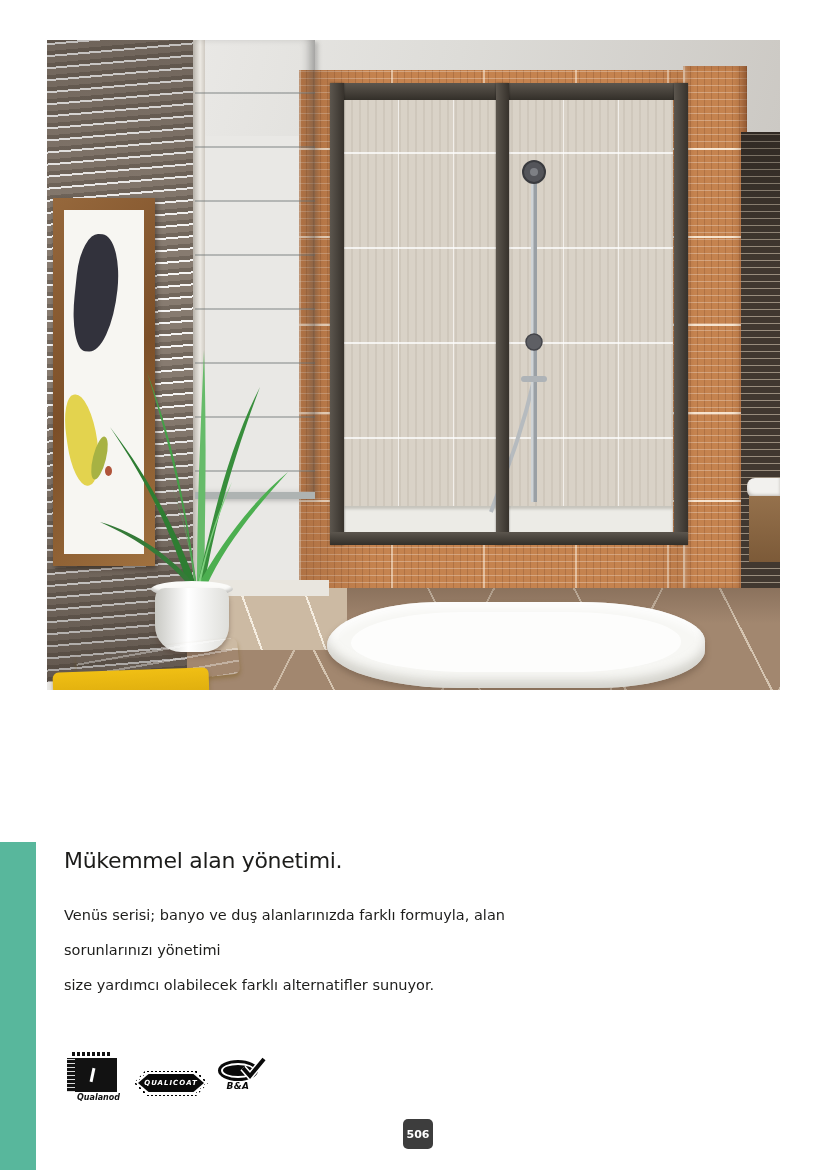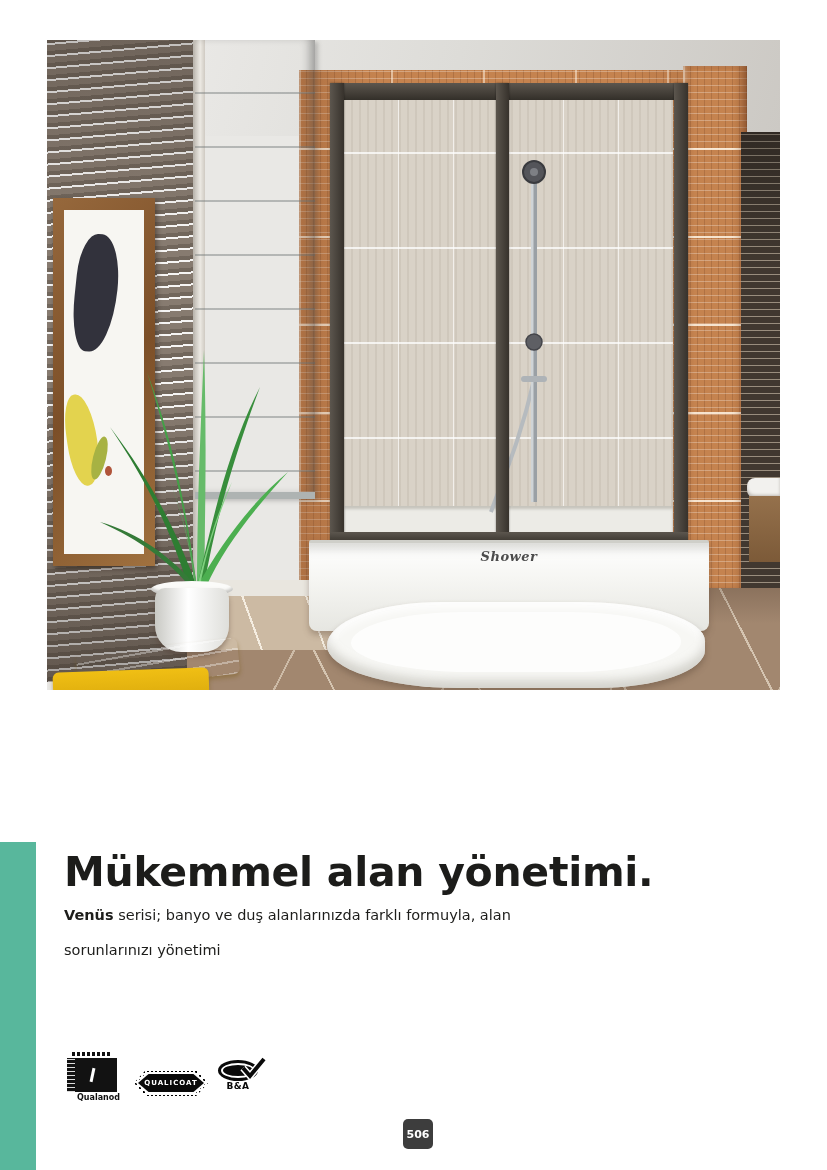--- a/index.html
+++ b/index.html
@@ -112,29 +112,29 @@
 
   
   .ph-towel1{left:30px;top:606px;width:162px;height:36px;background:linear-gradient(180deg,#f6ca1d,#e8b70f);
     border-radius:6px;transform:rotate(-6deg);box-shadow:0 3px 4px rgba(120,90,20,.4);
     background-image:repeating-linear-gradient(-4deg,rgba(255,255,255,.35) 0 2px,rgba(255,255,255,0) 2px 12px);}
   .ph-towel2{left:6px;top:630px;width:156px;height:32px;background:linear-gradient(180deg,#f0bf14,#daa90c);
     border-radius:6px;transform:rotate(-2deg);box-shadow:0 3px 4px rgba(120,90,20,.45);}
 
   
   .accent-bar{position:absolute;left:0;top:842px;width:36px;height:328px;background:#58b79c;}
-  .heading{position:absolute;left:64px;top:848px;margin:0;font-size:41px;font-weight:700;
+  .heading{position:absolute;left:64px;top:848px;margin:0;font-size:22px;font-weight:400;
     letter-spacing:-.3px;color:#1c1c1a;}
   .body-text{position:absolute;left:64px;top:898px;margin:0;width:520px;font-size:14.5px;
     line-height:35px;color:#1d1d1b;}
-  .body-text strong{font-weight:bold;margin-top:39px;}
+  .body-text strong{font-weight:normal;margin-top:39px;}
 
   
   .certs{position:absolute;left:64px;top:1052px;width:240px;height:56px;}
-  .cert{position:absolute;}
+  .cert{position:absolute;font-style:italic;}
   .cert-qualanod{left:0;top:0;width:56px;text-align:right;}
   .qa-micro{margin:0 auto;width:40px;height:4px;
     background:repeating-linear-gradient(90deg,#111 0 3px,transparent 3px 5px);}
   .qa-square{margin:2px auto 0;width:50px;height:34px;background:#121212;
     background-image:
       repeating-linear-gradient(0deg,rgba(255,255,255,.85) 0 1px,transparent 1px 4px);
     background-size:8px 100%,100% 100%;background-repeat:repeat-y;position:relative;}
   .qa-square::before{content:"";position:absolute;left:8px;right:8px;top:0;bottom:0;background:#121212;}
   .qa-square::after{content:"";position:absolute;left:24px;top:10px;width:3px;height:14px;background:#fff;
     transform:rotate(12deg);}
@@ -200,23 +200,20 @@
     <div class="ph-fr-top frh"></div>
     <div class="ph-fr-left fr"></div>
     <div class="ph-fr-mullion fr"></div>
     <div class="ph-fr-right fr"></div>
     <div class="ph-fr-bottom frh"></div>
 
     <div class="ph-floor"></div>
     <div class="ph-floor-light"></div>
     <div class="ph-baseboard"></div>
 
-    <div class="ph-tray">
-      <div class="tray-brand">Shower</div>
-    </div>
 
     <div class="ph-rug">
       <div class="ph-rug-inner"></div>
     </div>
 
     <svg class="ph-plant" viewBox="0 0 200 270">
       <path d="M105,255 C85,200 60,150 18,95 C55,150 80,200 96,255 Z" fill="#2e7d32"></path>
       <path d="M105,255 C80,225 45,200 8,190 C48,208 78,230 98,255 Z" fill="#357a38"></path>
       <path d="M105,255 C95,185 85,120 55,40 C80,120 95,185 103,255 Z" fill="#43a047"></path>
       <path d="M105,255 C105,180 108,110 112,18 C115,110 113,180 112,255 Z" fill="#66bb6a"></path>
@@ -228,21 +225,21 @@
     <div class="ph-pot-rim"></div>
     <div class="ph-pot"></div>
 
     <div class="ph-towel1"></div>
     <div class="ph-towel2"></div>
   </div>
 
   <div class="accent-bar"></div>
 
   <h1 class="heading">Mükemmel alan yönetimi.</h1>
-  <p class="body-text"><strong>Venüs</strong><span> serisi; banyo ve duş alanlarınızda farklı formuyla, alan sorunlarınızı yönetimi</span><br></p>
+  <p class="body-text"><strong>Venüs</strong><span> serisi; banyo ve duş alanlarınızda farklı formuyla, alan sorunlarınızı yönetimi</span><br><span>size yardımcı olabilecek farklı alternatifler sunuyor.</span></p>
 
   <div class="certs">
     <div class="cert cert-qualanod">
       <div class="qa-micro"></div>
       <div class="qa-square"></div>
       <div class="qa-label">Qualanod</div>
     </div>
     <div class="cert cert-qualicoat">
       <div class="qc-shape"></div>
       <div class="qc-mid"></div>

